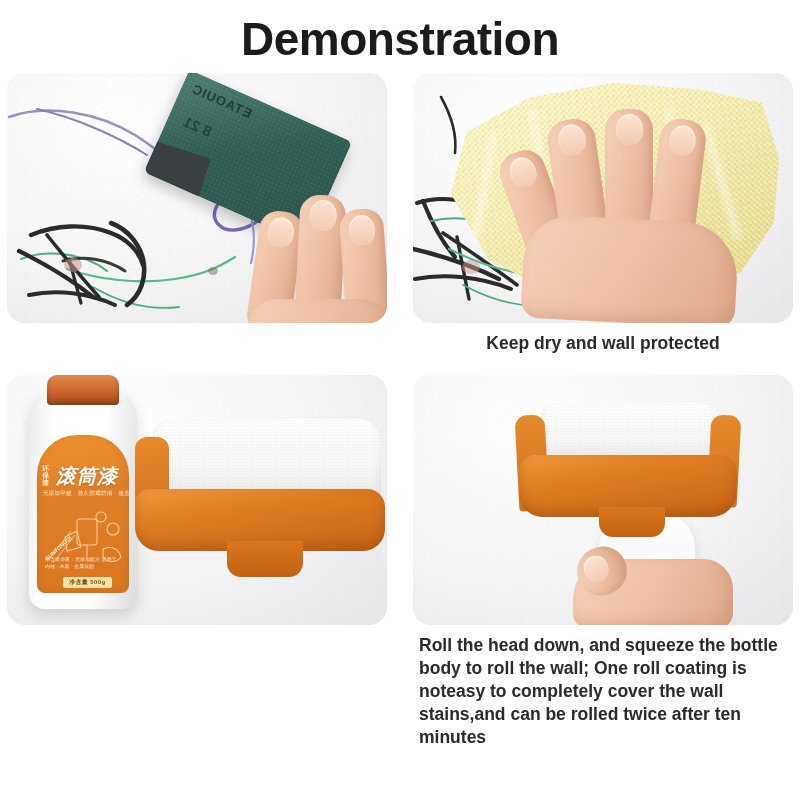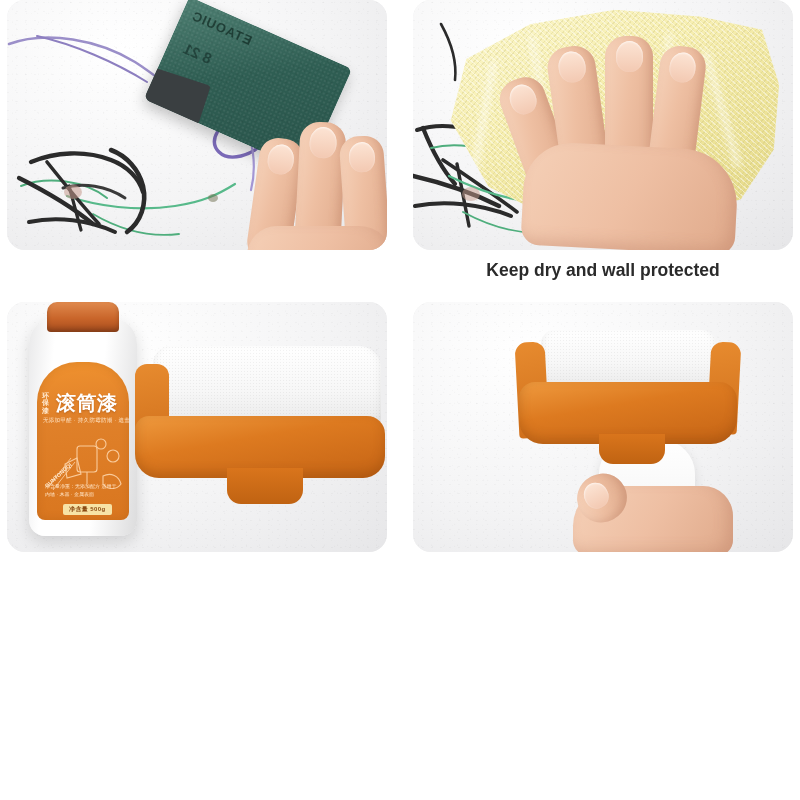--- a/index.html
+++ b/index.html
@@ -200,20 +200,21 @@
   }
   .bottle .brand-cn {
     position: absolute;
     left: 19px; top: 28px;
     color: #ffffff;
     font-size: 20px;
     font-weight: bold;
     letter-spacing: 0.5px;
     text-shadow: 0 1px 2px rgba(120,50,0,0.35);
     white-space: nowrap;
+    font-style: italic;
   }
   .bottle .brand-badge {
     position: absolute;
     left: 5px; top: 30px;
     color: #ffe9cf;
     font-size: 7px;
     line-height: 1.05;
     font-weight: bold;
     width: 12px;
     word-break: break-all;
@@ -282,20 +283,21 @@
     position: absolute;
     background: linear-gradient(180deg, #d9751c, #c06312);
     border-radius: 0 0 14px 14px;
   }
 </style>
 </head>
 <body>
 
 <div class="page">
 
+  <h1 class="title">Demonstration</h1>
 
   <div class="grid">
 
     <div class="cell">
       <div class="photo">
         <div class="wall"></div>
 
         <svg class="scribbles" viewBox="0 0 380 250">
           <g fill="none" stroke-linecap="round">
             <path d="M2 44 C40 30 92 40 128 62 C150 76 168 92 186 104" stroke="#9b8fc9" stroke-width="2.6"></path>
@@ -448,16 +450,17 @@
         </div>
 
         <div class="hand" style="left:160px; top:168px; width:160px; height:84px;">
           <div class="palm" style="left:0px; top:16px; width:160px; height:70px; border-radius:40px 30px 16px 16px;"></div>
           <div class="finger" style="left:4px; top:4px; width:50px; height:48px; transform:rotate(-28deg); border-radius:26px;">
             <div class="nail" style="left:9px; top:6px; width:24px; height:26px;"></div>
           </div>
         </div>
       </div>
 
+      <div class="caption left-align">Roll the head down, and squeeze the bottle body to roll the wall; One roll coating is noteasy to completely cover the wall stains,and can be rolled twice after ten minutes</div>
     </div>
 
   </div>
 </div>
 
 </body></html>

